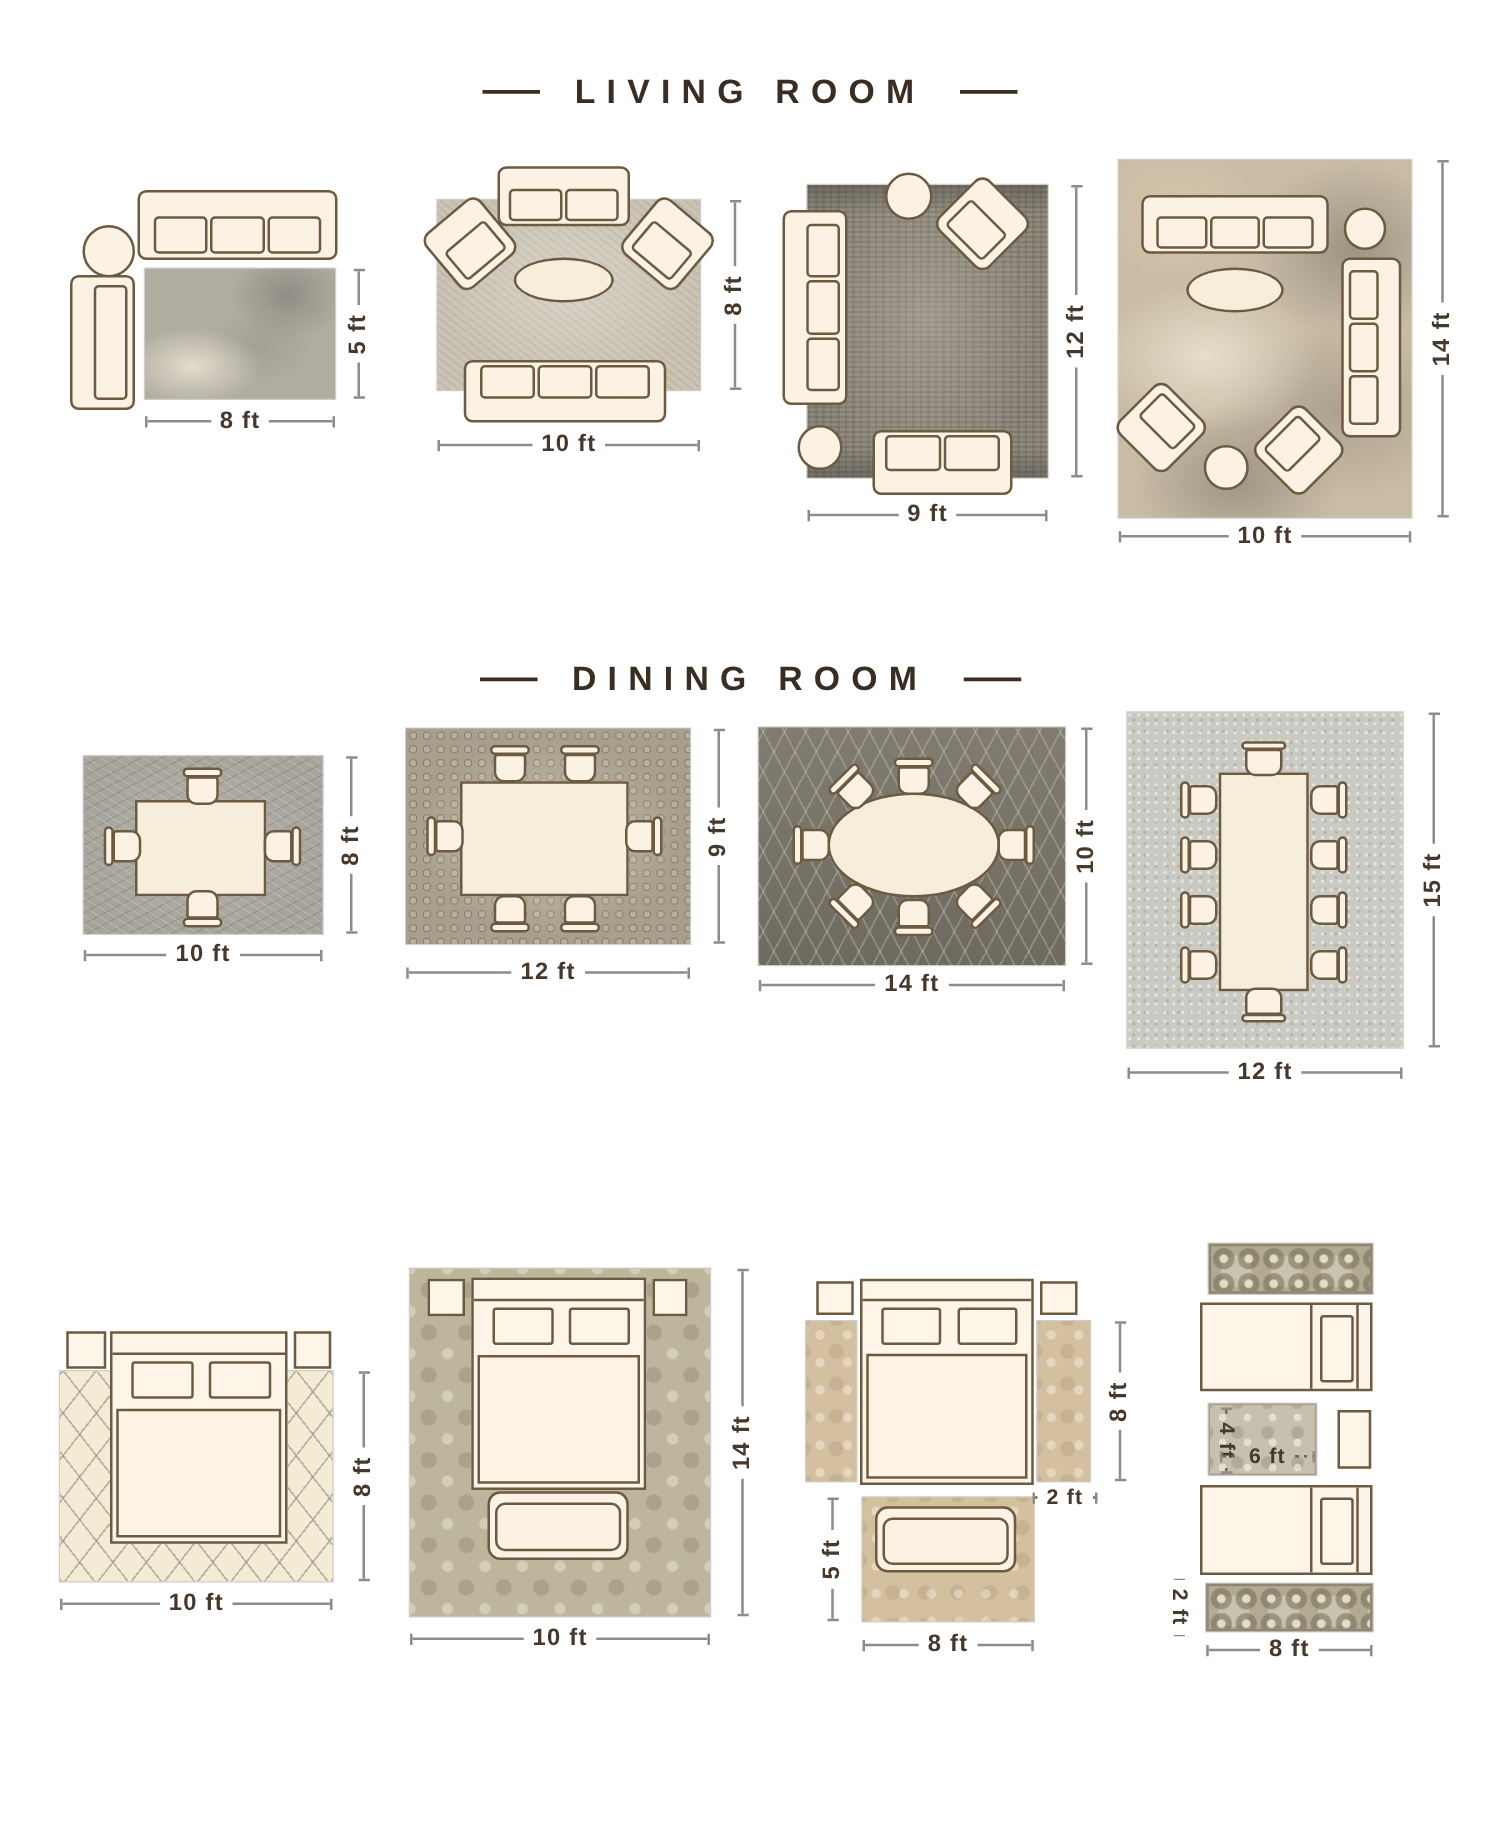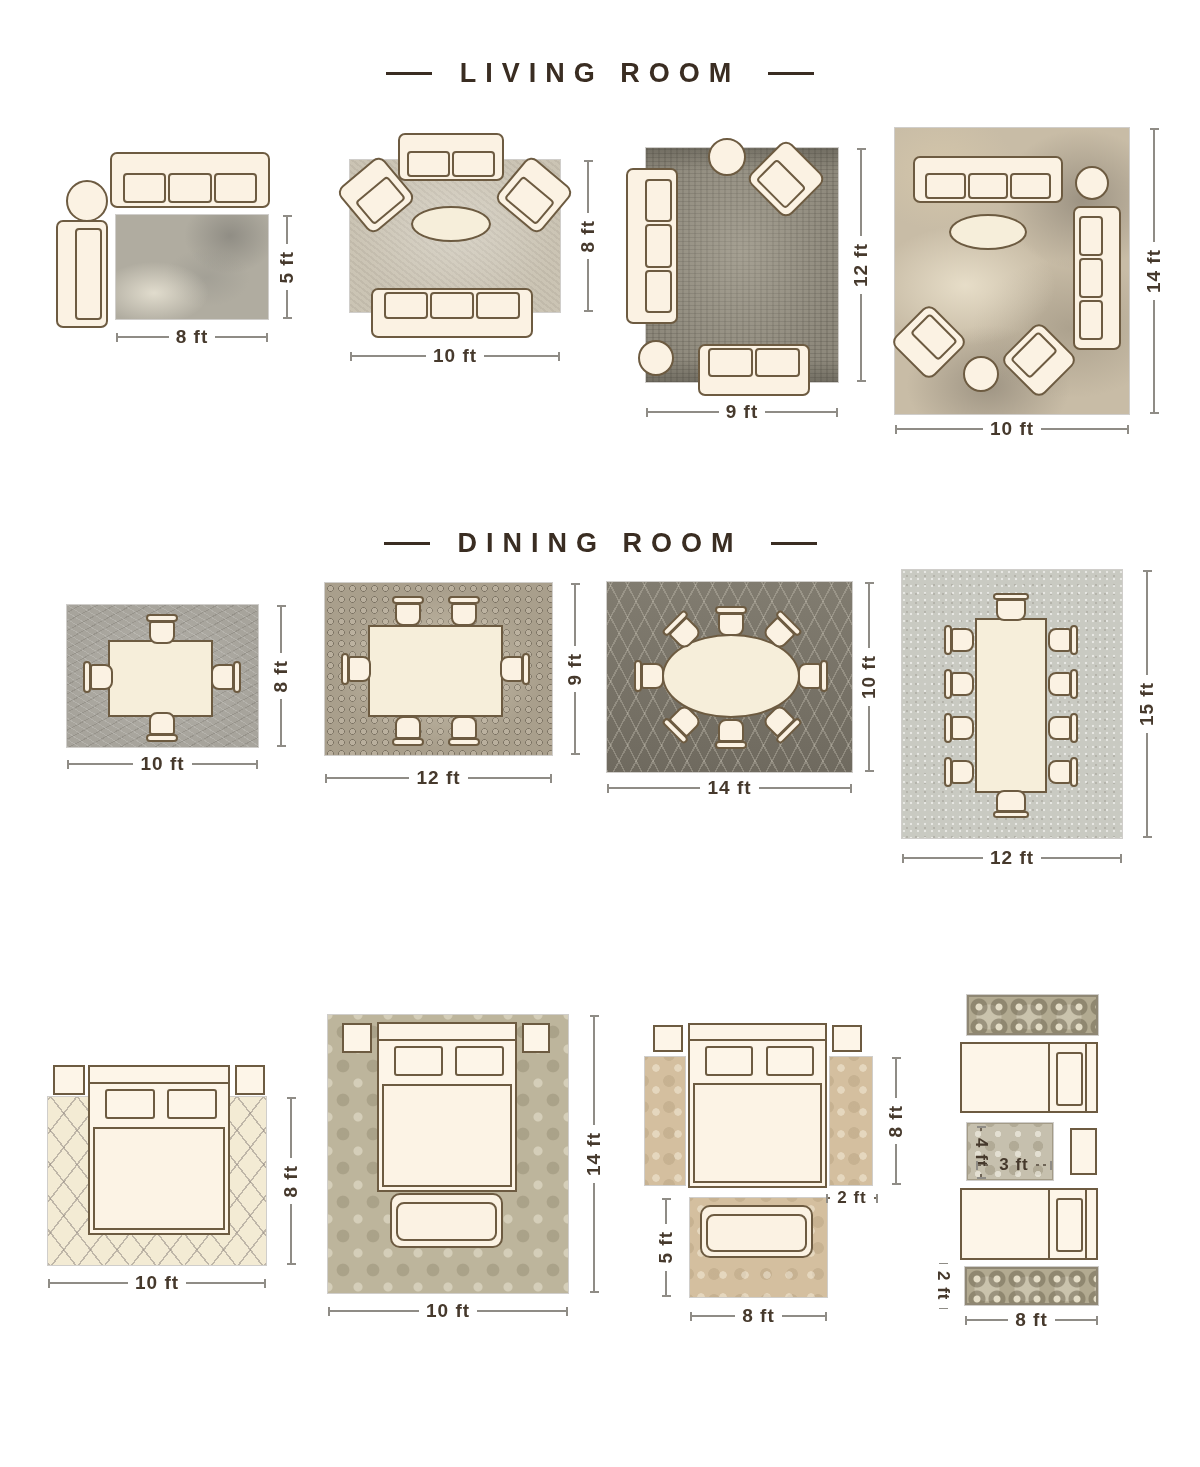--- a/index.html
+++ b/index.html
@@ -445,21 +445,21 @@
       <span class="hb"></span>
     </div>
     <div class="rug rug-b4c" style="left:37px;top:131px;width:86px;height:57px;">
       <div class="dim dim-v down dashed small" style="left:2px;top:2px;height:53px;">
         <i class="ln"></i>
           <b class="lbl">4 ft</b>
           <i class="ln"></i>
       </div>
       <div class="dim dim-h dashed small" style="left:8px;top:30px;width:76px;">
         <i class="ln"></i>
-          <b class="lbl">3 ft</b>
+          <b class="lbl">6 ft</b>
           <i class="ln"></i>
       </div>
     </div>
     <div class="nst" style="left:140px;top:136px;width:27px;height:47px;"></div>
     <div class="bed-h" style="left:30px;top:196px;width:138px;height:72px;">
       <span class="fold"></span>
       <span class="pw"></span>
       <span class="hb"></span>
     </div>
     <div class="rug rug-b4" style="left:35px;top:275px;width:133px;height:38px;"></div>

